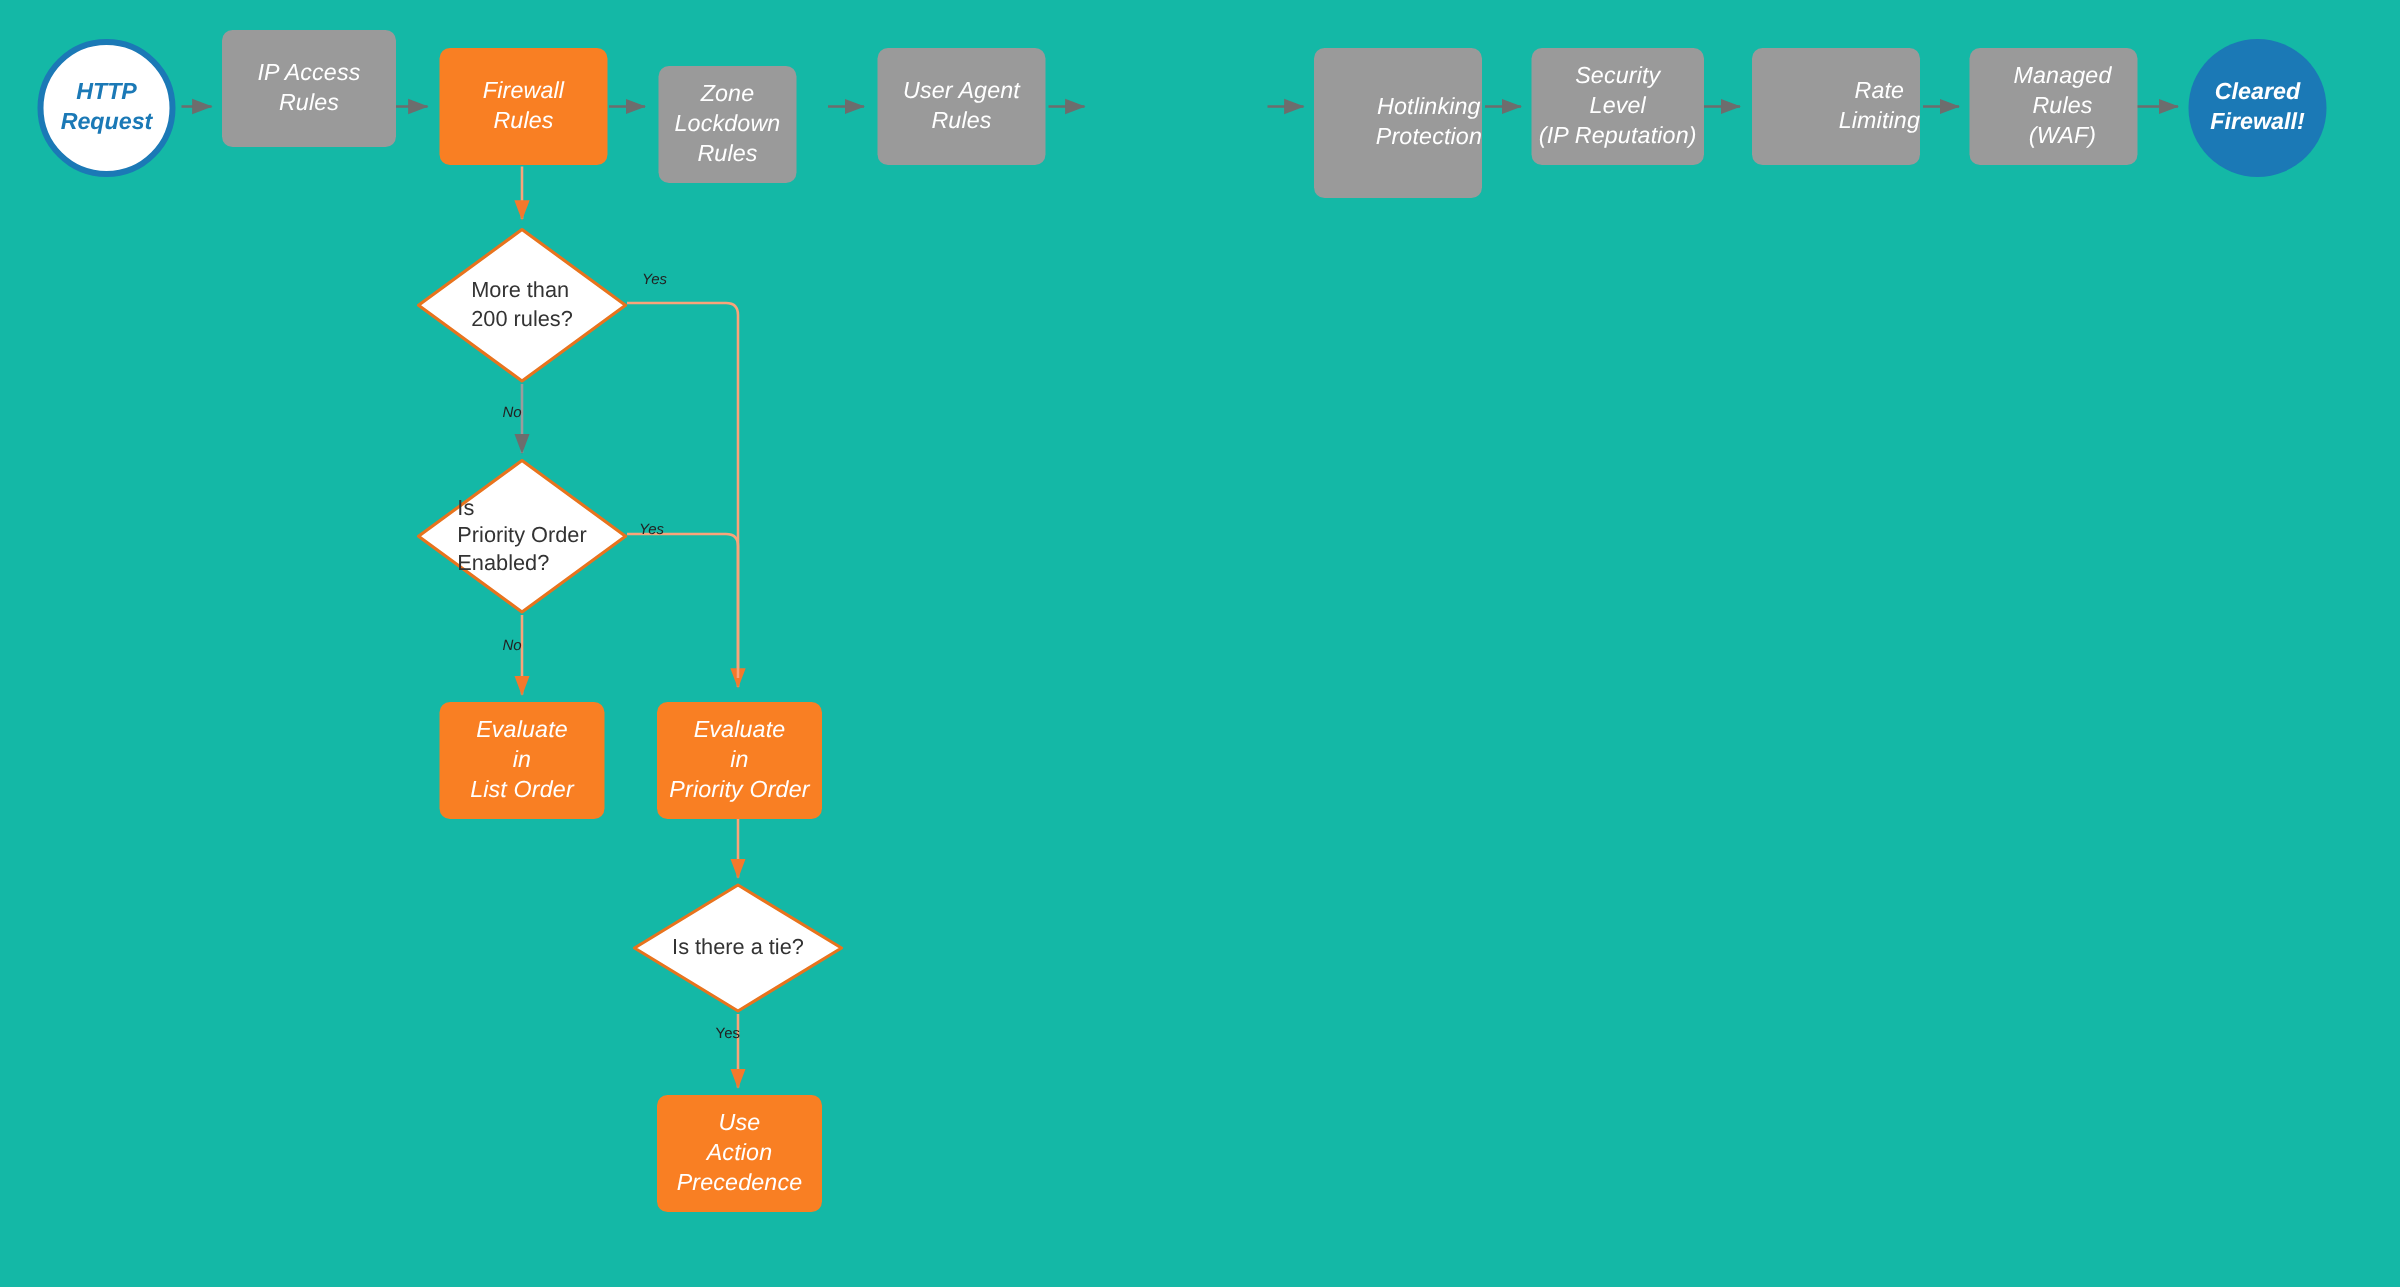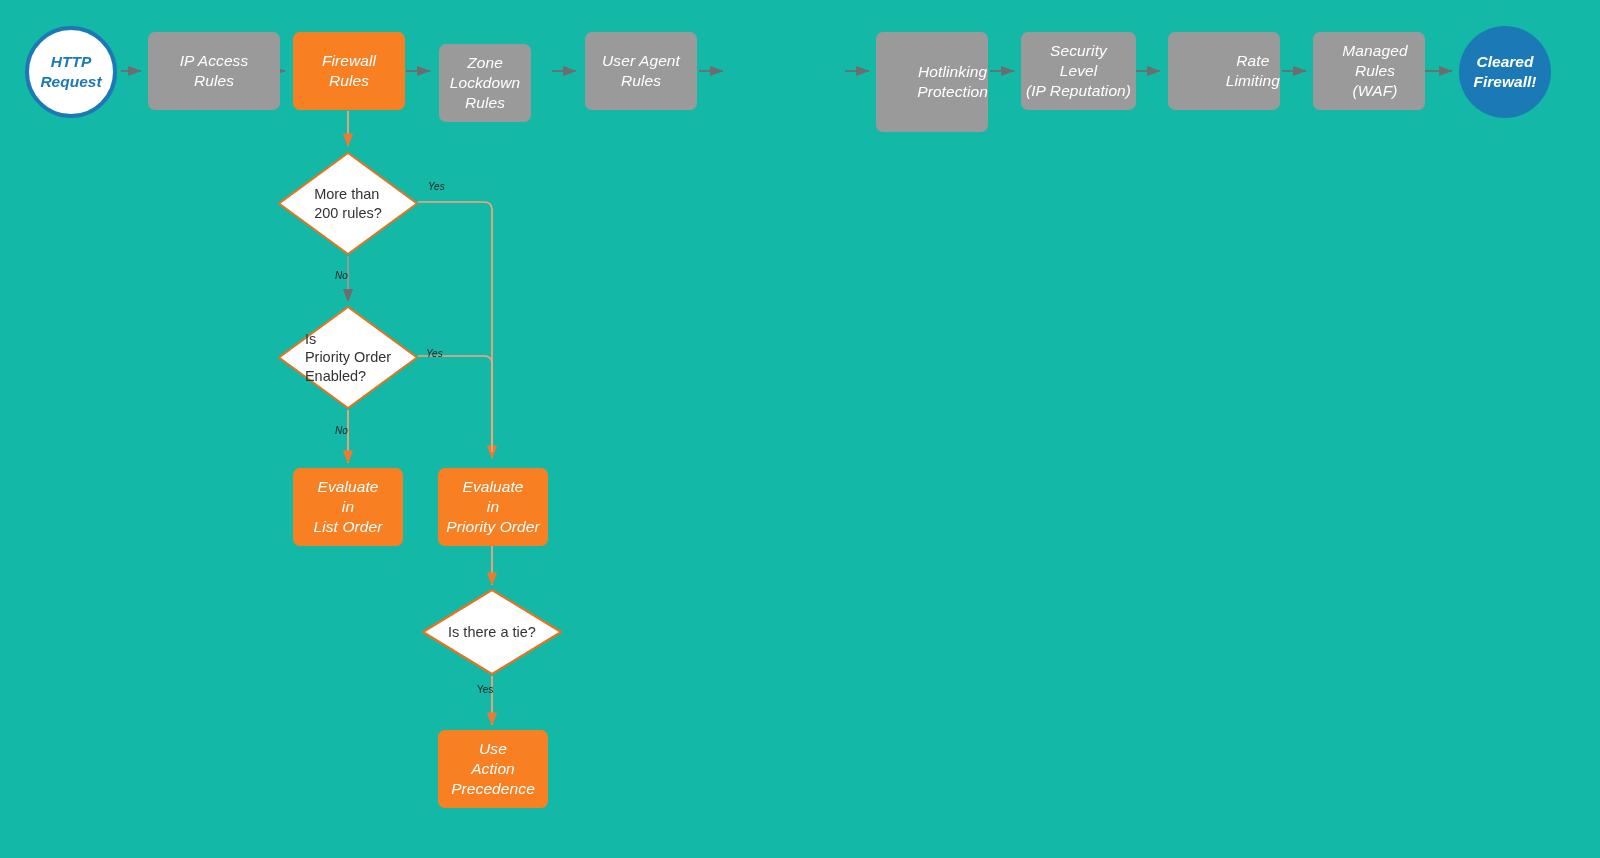--- a/index.html
+++ b/index.html
@@ -172,21 +172,21 @@
     <g>
       <line x1="492" y1="676" x2="492" y2="725" stroke="#f9a47a" stroke-width="1.7" fill="none" marker-end="url(#arrOrangeDown)"></line>
     </g>
   </svg>
 
   <div class="circle outline" style="left:25px; top:26px; width:92px; height:92px;">
     <span>HTTP
 Request</span>
   </div>
 
-  <div class="node gray" style="left:148px; top:32px; width:132px; height:78px;justify-content:center;">
+  <div class="node gray" style="left:148px; top:20px; width:116px; height:78px;justify-content:center;">
     <span>IP Access
 Rules</span>
   </div>
 
   <div class="node orange" style="left:293px; top:32px; width:112px; height:78px;">
     <span>Firewall
 Rules</span>
   </div>
 
   <div class="node gray" style="left:439px; top:44px; width:92px; height:78px;">

